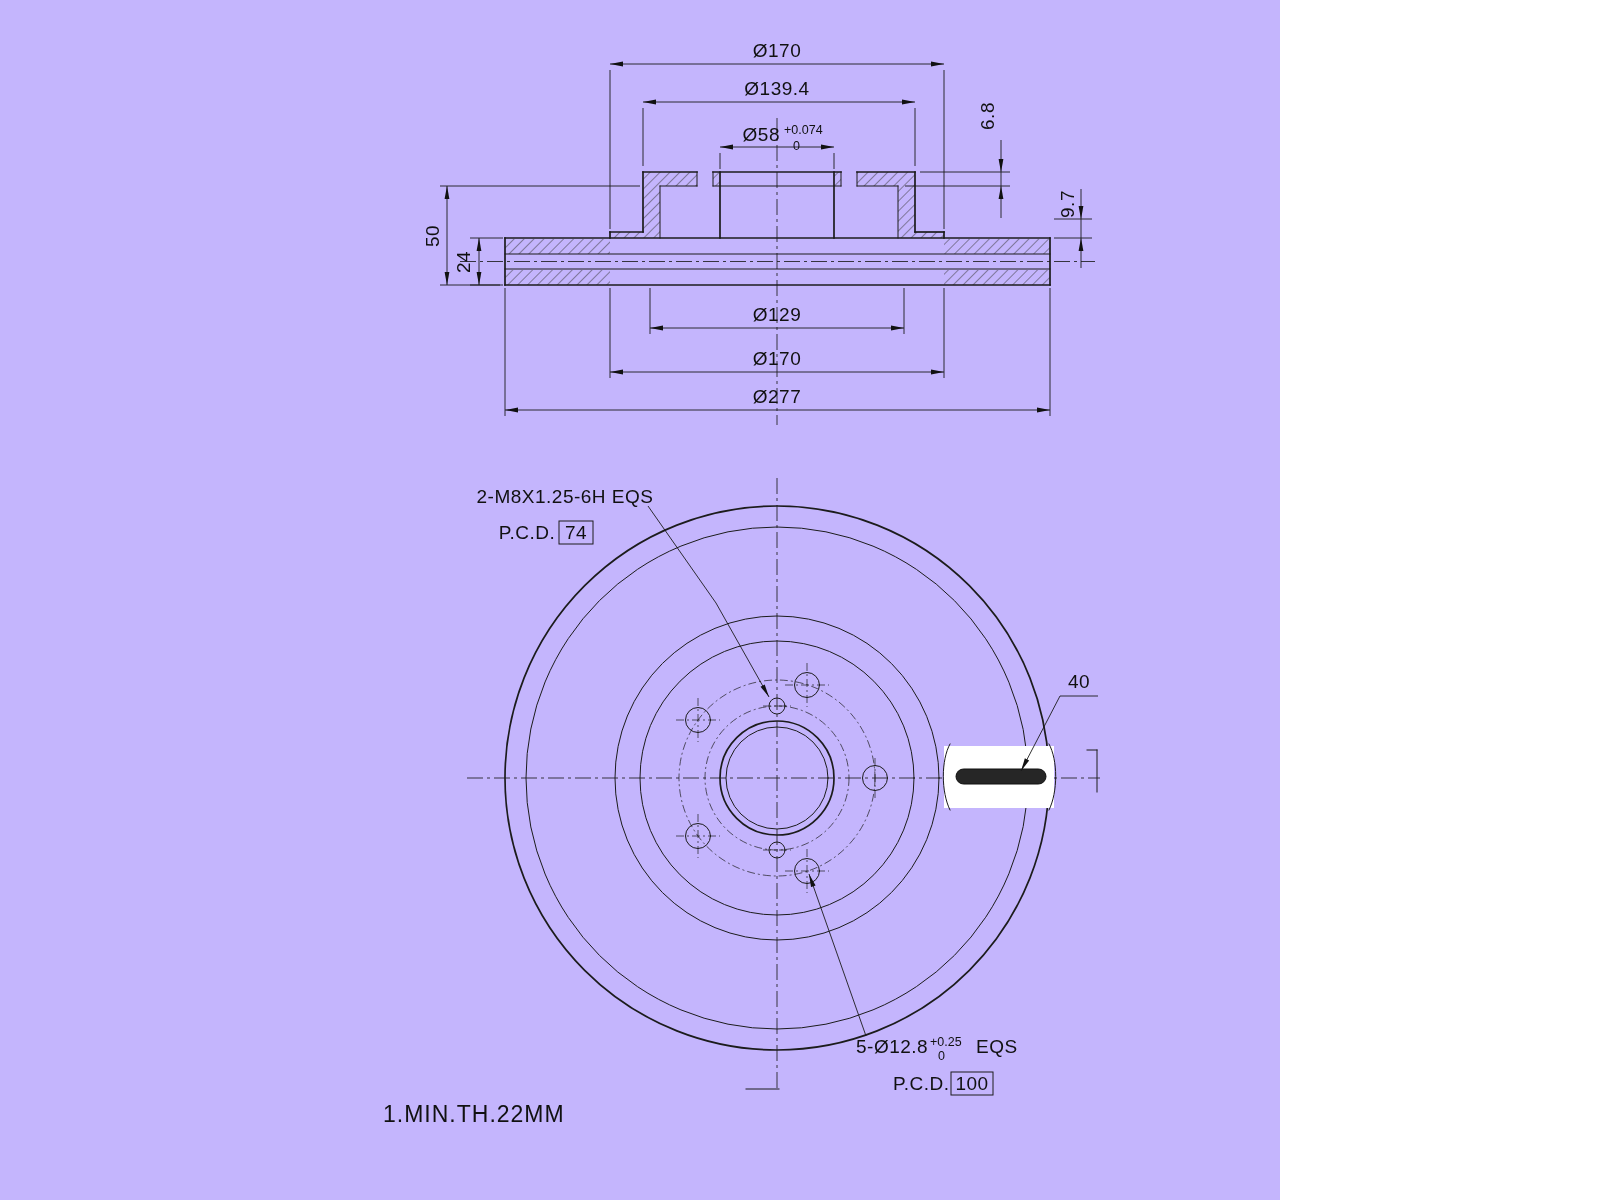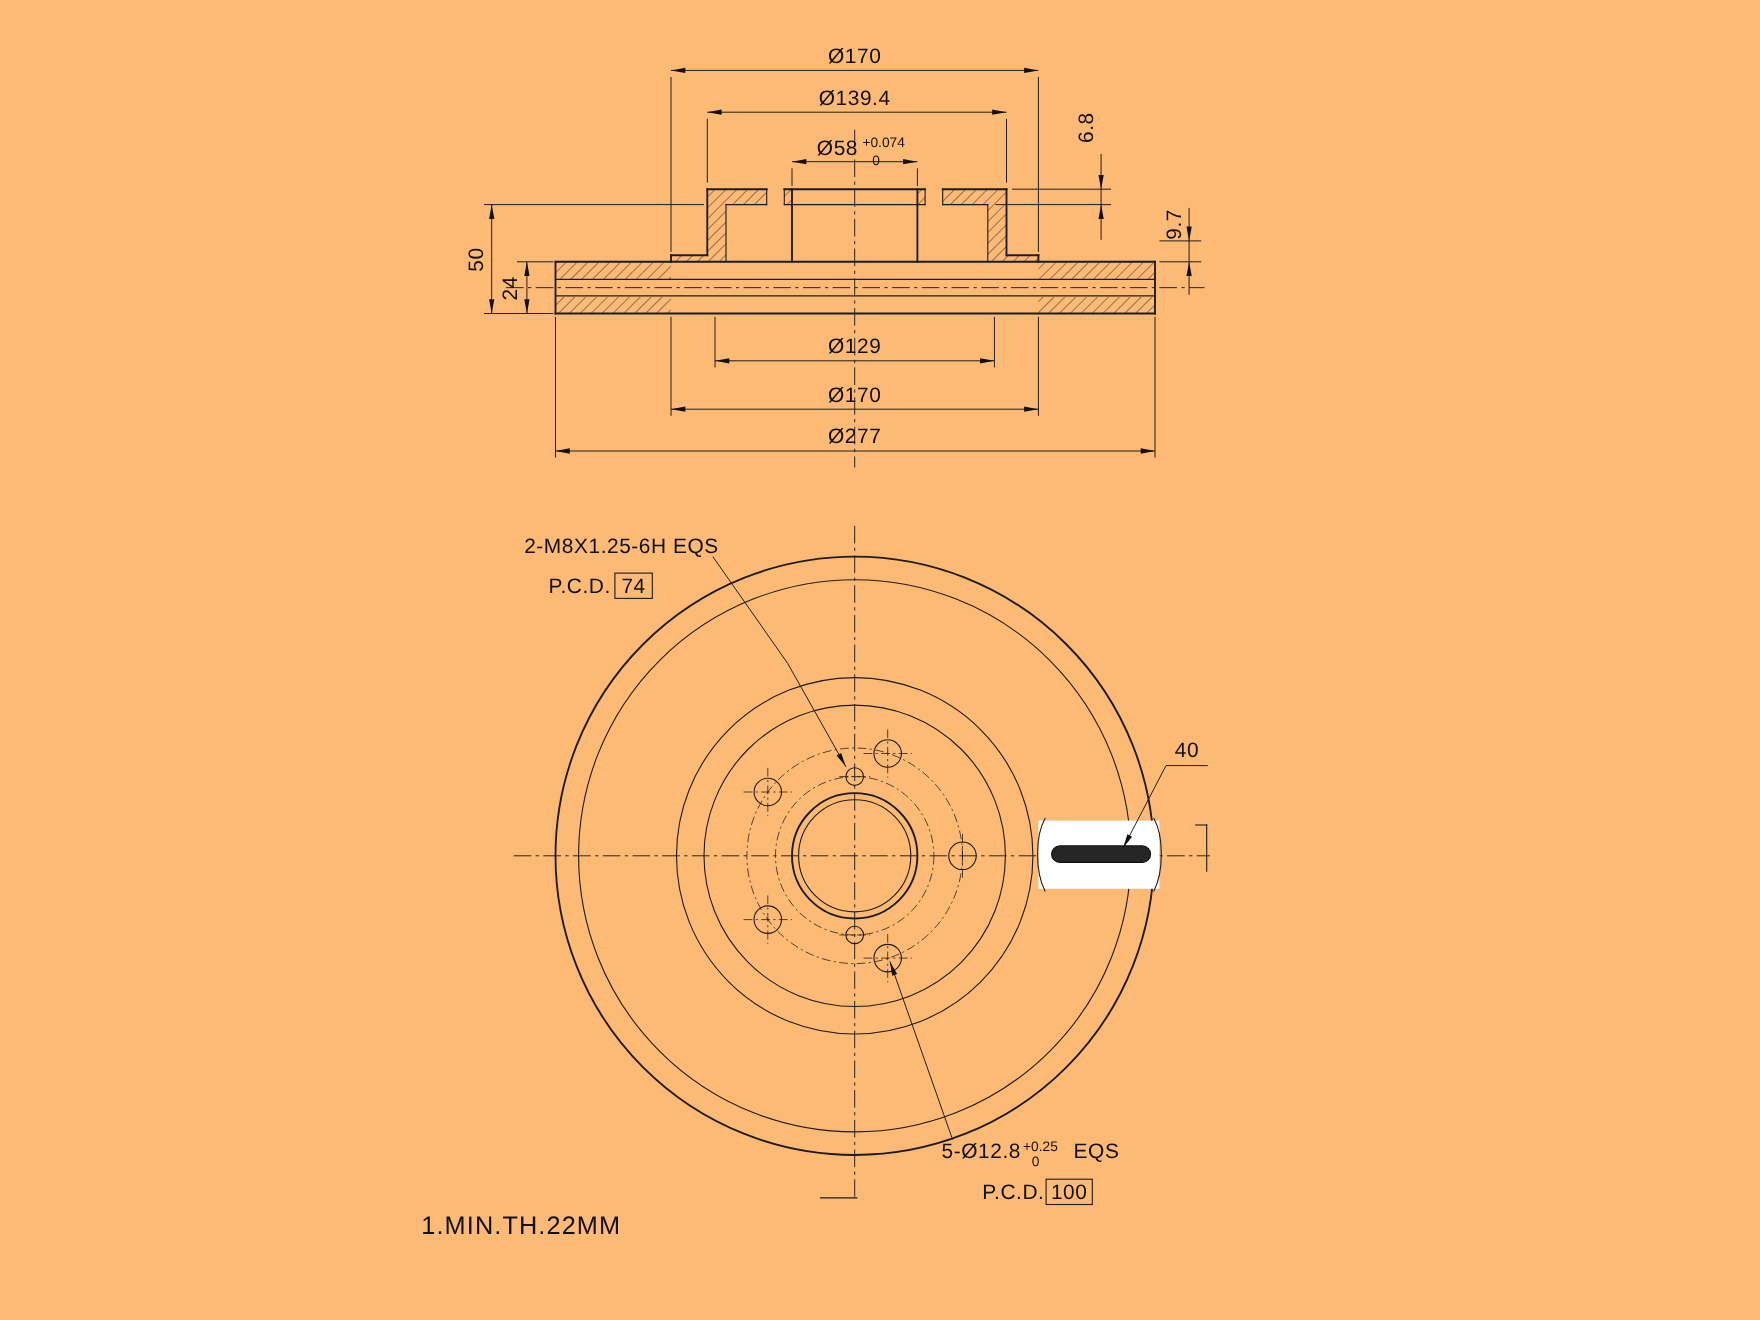--- a/index.html
+++ b/index.html
@@ -1,16 +1,16 @@
 <!DOCTYPE html>
 <html><head>
 <meta charset="utf-8">
 <style>
   html,body{margin:0;padding:0;background:#ffffff;}
-  .page{width:1600px;height:1200px;background:#fdba74;position:relative;}
+  .page{width:1280px;height:1200px;background:#c4b5fd;position:relative;}
   svg{display:block;}
   .outline{stroke:#1c1c1c;stroke-width:1.7;fill:none;stroke-linecap:square;}
   .thin{stroke:#1c1c1c;stroke-width:1;fill:none;stroke-linecap:square;}
   .dim{stroke:#1c1c1c;stroke-width:0.9;fill:none;}
   .cl{stroke:#1c1c1c;stroke-width:0.85;fill:none;stroke-dasharray:16 4 3 4;}
   .clh{stroke:#1c1c1c;stroke-width:0.7;fill:none;stroke-dasharray:8 3 2 3;}
   .lbl{font:19px "Liberation Sans",sans-serif;fill:#111;letter-spacing:0.5px;}
   .sm{font:12.5px "Liberation Sans",sans-serif;fill:#111;}
   .note{font:23px "Liberation Sans",sans-serif;fill:#111;letter-spacing:1px;}
   .box{stroke:#1c1c1c;stroke-width:1;fill:none;}

